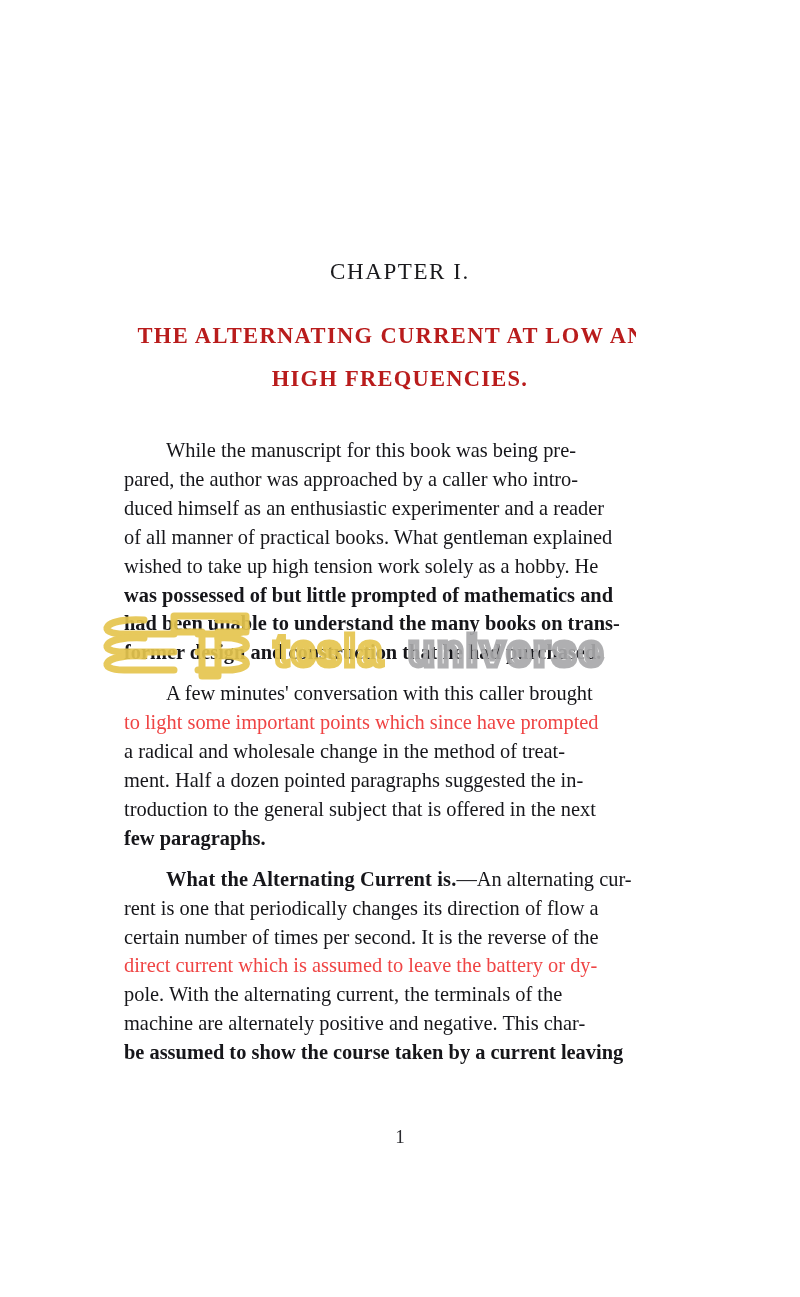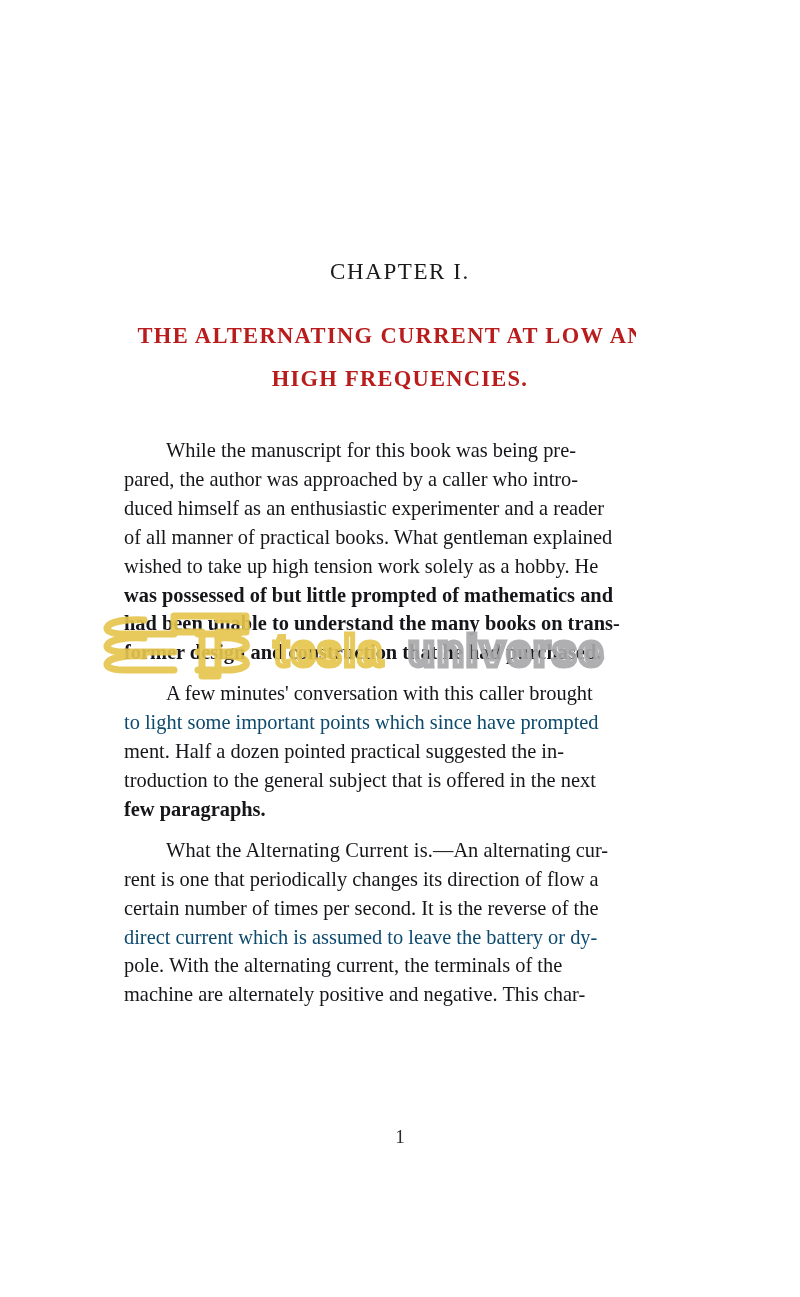--- a/index.html
+++ b/index.html
@@ -77,26 +77,26 @@
     content: "";
     display: inline-block;
     width: 100%;
     height: 0;
   }
   .ln.last::after { display: none; }
   .ln.last { text-align: left; }
 
   .indent { display: inline-block; width: 42px; }
 
-  .runin { font-weight: normal; letter-spacing: .15px; }
+  .runin { font-weight: bold; letter-spacing: .15px; }
 
   
   .ink-heavy { font-weight: bold; }
   .ink-semi  { font-weight: bold; }
-  .ink-light { color: #0c4a6e; }
+  .ink-light { color: #ef4444; }
 
   
   .folio {
     position: absolute;
     left: 0;
     top: 1126px;
     width: 800px;
     text-align: center;
     font-size: 19px;
     color: #2a2a2e;
@@ -136,32 +136,34 @@
       <span class="ln"><span>of all manner of practical books.  What gentleman explained</span></span>
       <span class="ln"><span>wished to take up high tension work solely as a hobby.  He</span></span>
       <span class="ln ink-semi"><span>was possessed of but little prompted of mathematics and</span></span>
       <span class="ln ink-semi"><span>had been unable to understand the many books on trans-</span></span>
       <span class="ln last ink-semi"><span>former design and construction that he had purchased.</span></span>
     </p>
 
     <p class="para">
       <span class="ln"><span class="indent"></span><span>A few minutes' conversation with this caller brought</span></span>
       <span class="ln ink-light"><span>to light some important points which since have prompted</span></span>
-      <span class="ln"><span>ment.  Half a dozen pointed practical suggested the in-</span></span>
+      <span class="ln"><span>a radical and wholesale change in the method of treat-</span></span>
+      <span class="ln"><span>ment.  Half a dozen pointed paragraphs suggested the in-</span></span>
       <span class="ln"><span>troduction to the general subject that is offered in the next</span></span>
       <span class="ln last ink-semi"><span>few  paragraphs.</span></span>
     </p>
 
     <p class="para">
       <span class="ln"><span class="indent"></span><span class="runin">What the Alternating Current is.</span><span>—An alternating cur-</span></span>
       <span class="ln"><span>rent is one that periodically changes its direction of flow a</span></span>
       <span class="ln"><span>certain number of times per second.  It is the reverse of the</span></span>
       <span class="ln ink-light"><span>direct current which is assumed to leave the battery or dy-</span></span>
       <span class="ln"><span>pole.  With the alternating current, the terminals of the</span></span>
       <span class="ln"><span>machine are alternately positive and negative.  This char-</span></span>
+      <span class="ln last ink-heavy"><span>be assumed to show the course taken by a current leaving</span></span>
     </p>
 
   </div>
 
   <div class="watermark">
     <svg viewBox="0 0 640 84" xmlns="http://www.w3.org/2000/svg">
       <g fill="none" stroke="#e5c54f" stroke-width="7" stroke-linecap="round">
 
         <path d="M66 16 C 24 14, 18 30, 46 30 L 96 30"></path>
         <path d="M66 34 C 24 32, 18 48, 46 48 L 96 48"></path>

